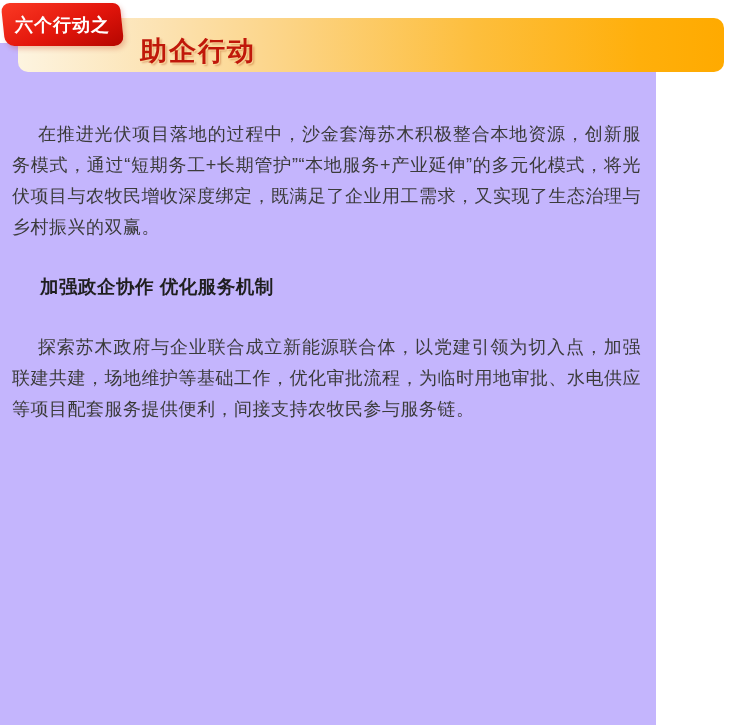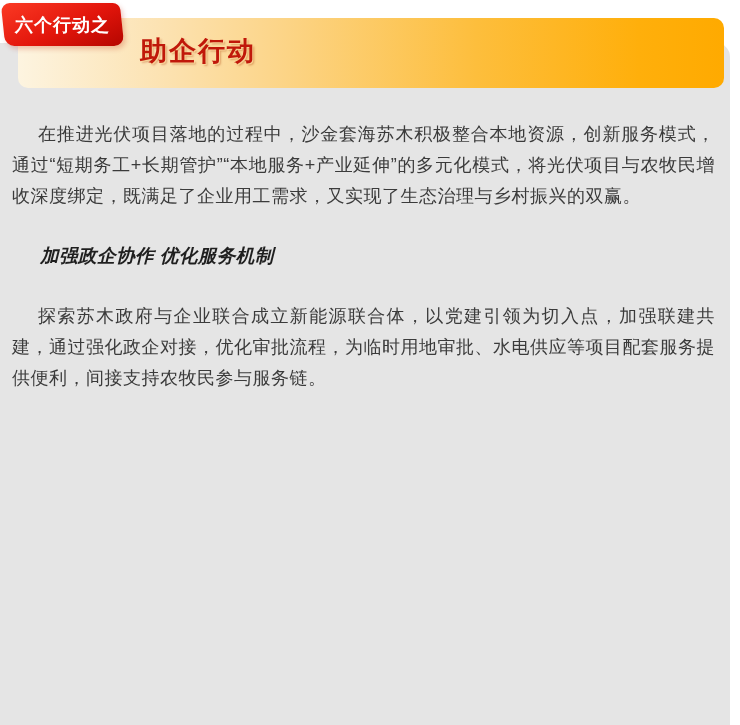--- a/index.html
+++ b/index.html
@@ -11,22 +11,22 @@
     width: 740px;
     height: 725px;
     background: #ffffff;
     overflow: hidden;
   }
 
   
   .panel {
     position: absolute;
     left: 0; top: 43px;
-    width: 730px; height: 682px;
-    background: #e5e5e5;
+    width: 656px; height: 682px;
+    background: #c4b5fd;
     border-radius: 0 14px 0 0;
     padding-left: 47px;
   }
 
   
   .article {
     position: absolute;
     left: 12px; right: 15px; top: 76px;
   }
   .para {
@@ -39,28 +39,27 @@
     letter-spacing: 0.5px;
   }
   .sec-h {
     margin: 28px 0 30px 0;
     padding-left: 28px;
     font-size: 18.5px;
     line-height: 31px;
     font-weight: bold;
     color: #1f1f1f;
     letter-spacing: 0.5px;
-    font-style: italic;
   }
 
   
   .banner {
     position: absolute;
     left: 18px; top: 18px;
-    width: 706px; height: 70px;
+    width: 706px; height: 54px;
     border-radius: 10px;
     background: linear-gradient(90deg,
       #fdf4e0 0%, #fce1ae 22%, #fcd486 38%, #fdbe3c 65%, #ffaf0b 88%, #ffaa00 100%);
   }
   .banner-title {
     position: absolute;
     left: 122px; top: 15px;
     font-size: 27px;
     font-weight: bold;
     letter-spacing: 2px;
@@ -95,21 +94,21 @@
 <body>
 
 <div class="page">
 
   <div class="panel">
     <div class="article">
       <p class="para">在推进光伏项目落地的过程中，沙金套海苏木积极整合本地资源，创新服务模式，通过“短期务工+长期管护”“本地服务+产业延伸”的多元化模式，将光伏项目与农牧民增收深度绑定，既满足了企业用工需求，又实现了生态治理与乡村振兴的双赢。</p>
 
       <h2 class="sec-h">加强政企协作 优化服务机制</h2>
 
-      <p class="para">探索苏木政府与企业联合成立新能源联合体，以党建引领为切入点，加强联建共建，通过强化政企对接，优化审批流程，为临时用地审批、水电供应等项目配套服务提供便利，间接支持农牧民参与服务链。</p>
+      <p class="para">探索苏木政府与企业联合成立新能源联合体，以党建引领为切入点，加强联建共建，场地维护等基础工作，优化审批流程，为临时用地审批、水电供应等项目配套服务提供便利，间接支持农牧民参与服务链。</p>
 
 
     </div>
   </div>
 
   <div class="banner">
     <span class="banner-title">助企行动</span>
   </div>
 
   <div class="badge">

